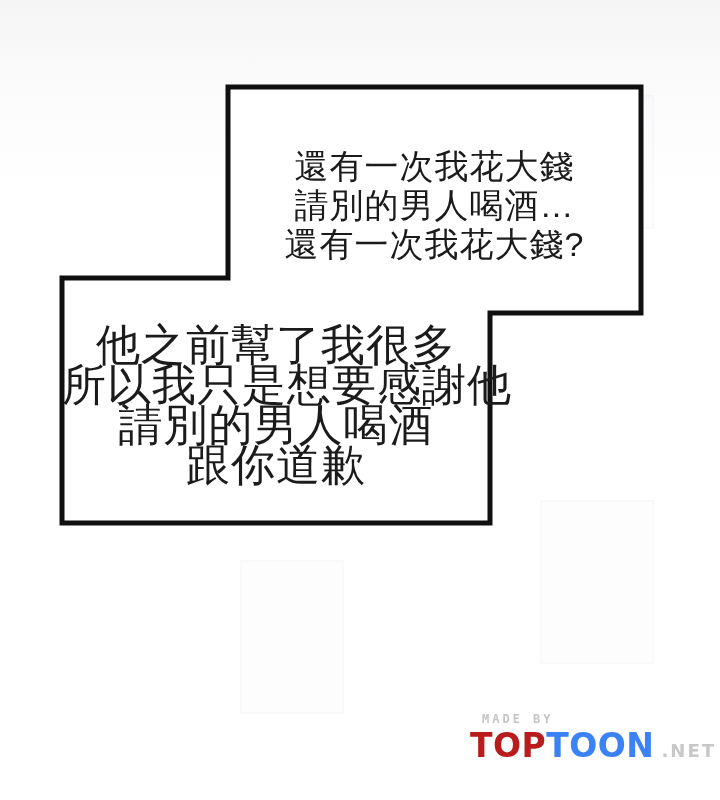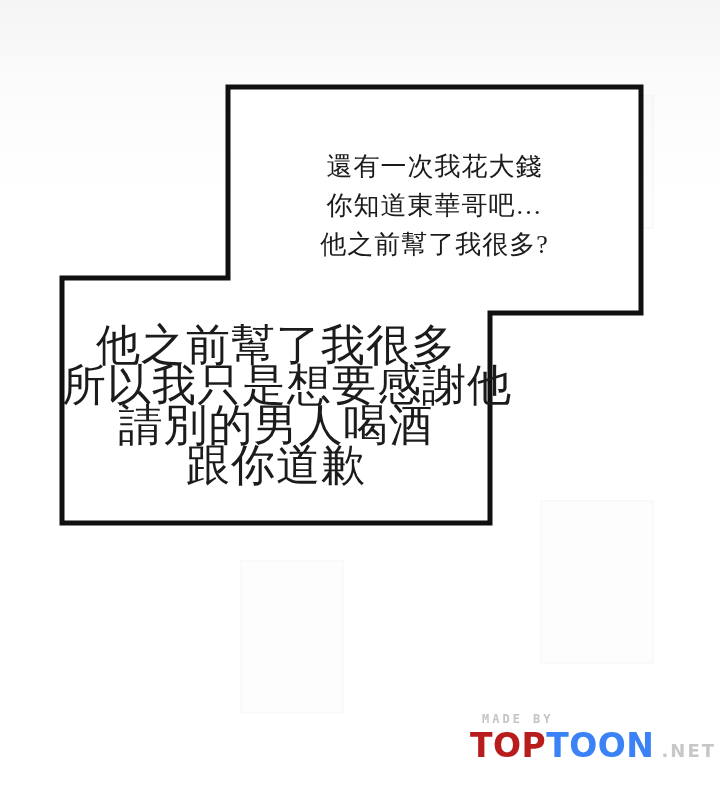--- a/index.html
+++ b/index.html
@@ -46,23 +46,22 @@
     color: #1b1b1b;
     text-align: center;
     font-weight: 400;
     letter-spacing: 1px;
   }
   .bubble-text .line { white-space: nowrap; }
   .bubble1-text {
     left: 228px;
     top: 147px;
     width: 413px;
-    font-size: 26px;
+    font-size: 34px;
     line-height: 39px;
-    font-family: Liberation Serif, serif;
   }
   .bubble2-text {
     left: 62px;
     top: 325px;
     width: 428px;
     font-size: 44px;
     line-height: 40px;
   }
 
   .watermark {
@@ -112,22 +111,22 @@
   <div class="ghost g1"></div>
   <div class="ghost g2"></div>
   <div class="ghost g3"></div>
 
   <svg class="bubble-shape" viewBox="0 0 720 800" xmlns="http://www.w3.org/2000/svg">
     <polygon points="228,87 641,87 641,313 490,313 490,523 62,523 62,278 228,278" fill="#ffffff" stroke="#101010" stroke-width="5" stroke-linejoin="miter"></polygon>
   </svg>
 
   <div class="bubble-text bubble1-text">
     <div class="line">還有一次我花大錢</div>
-    <div class="line">你知道東華哥吧…</div>
-    <div class="line">他之前幫了我很多?</div>
+    <div class="line">請別的男人喝酒…</div>
+    <div class="line">還有一次我花大錢?</div>
   </div>
 
   <div class="bubble-text bubble2-text">
     <div class="line">他之前幫了我很多</div>
     <div class="line">所以我只是想要感謝他</div>
     <div class="line">請別的男人喝酒</div>
     <div class="line">跟你道歉</div>
   </div>
 
   <div class="watermark">

